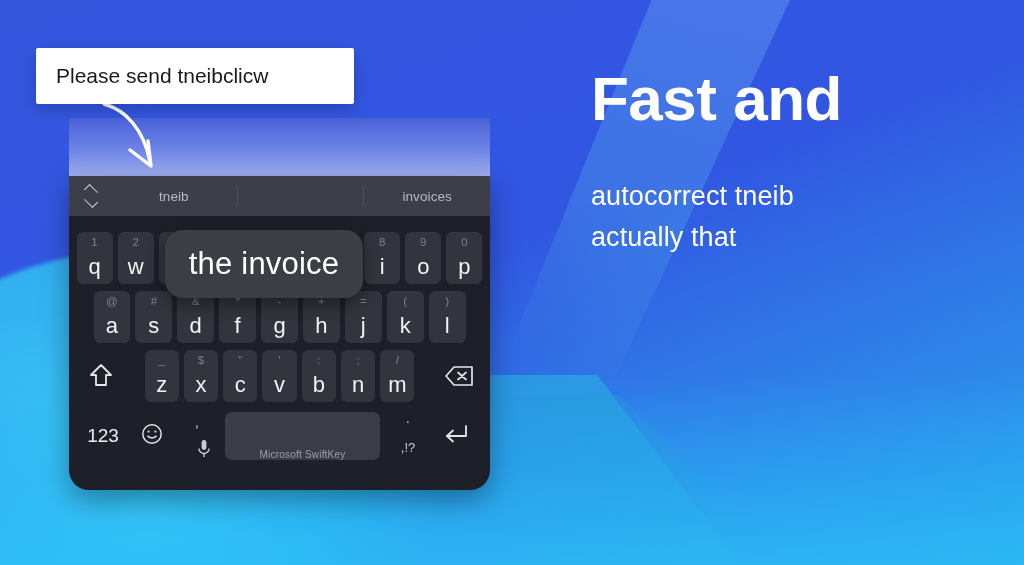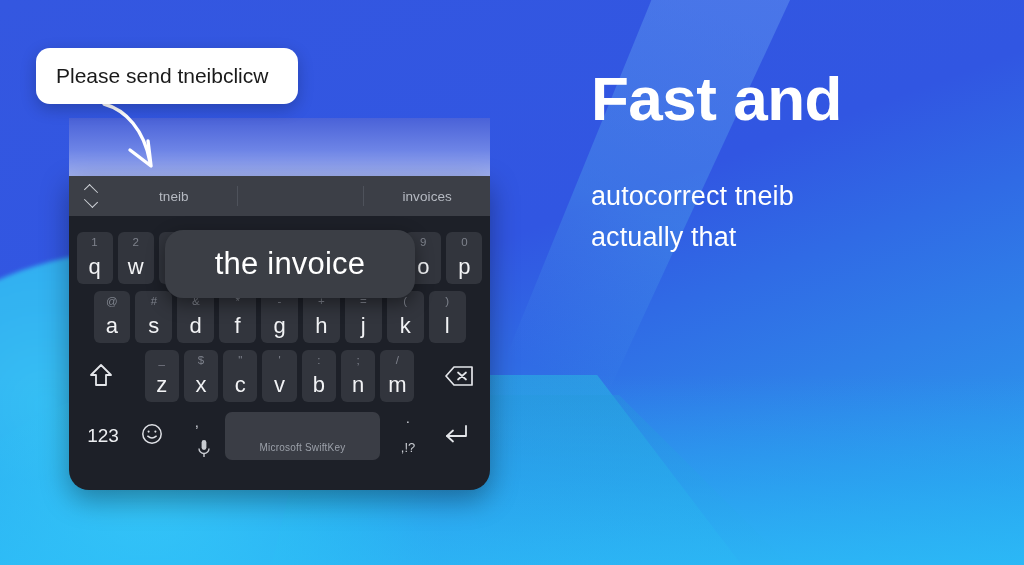--- a/index.html
+++ b/index.html
@@ -92,21 +92,21 @@
   .sugg-cell {
     flex:1; text-align:center; color:#b6bac2; font-size:13.5px;
     font-family:"Liberation Sans", sans-serif; letter-spacing:.1px;
     white-space:nowrap; overflow:hidden;
   }
   .sugg-div { width:1px; height:20px; background:#4e525b; }
 
   
   .tooltip {
     position:absolute; left:96px; top:54px;
-    width:250px; height:68px;
+    width:198px; height:68px;
     background:#3b3e45;
     border-radius:18px;
     display:flex; align-items:center; justify-content:center;
     color:#ffffff; font-size:31px; letter-spacing:.2px;
     box-shadow:0 6px 18px rgba(0,0,0,.42);
     z-index:6;
   }
 
   
   .rows { position:absolute; left:0; top:52px; width:100%; }
@@ -155,34 +155,33 @@
     color:#e7e9ec; position:relative;
   }
   .b-123 { width:52px; font-size:19px; color:#eceef1; }
   .b-emoji { width:46px; }
   .b-mic { width:44px; flex-direction:column; }
   .b-mic .sub { position:absolute; bottom:2px; font-size:15px; color:#c9ccd2; }
   .space {
     flex:1; height:48px; margin:0 6px;
     background:#3a3d45; border-radius:7px;
     display:flex; align-items:flex-end; justify-content:center;
-    padding-bottom:7px;
     color:#9ba0a9; font-size:10px; letter-spacing:.2px;
   }
   .b-punct { width:44px; flex-direction:column; position:relative; }
   .b-punct .top { position:absolute; top:4px; font-size:13px; color:#c9ccd2; }
   .b-punct .sub { position:absolute; bottom:6px; font-size:15px; color:#c9ccd2; }
   .b-enter { width:52px; }
 
   
   #callout {
     position:absolute; left:36px; top:48px;
-    width:262px; height:56px;
+    width:318px; height:56px;
     background:#ffffff;
-    border-radius:14px;
+    border-radius:2px;
     display:flex; align-items:center;
     padding:0 20px;
     box-shadow:0 5px 16px rgba(0,0,0,.22);
     z-index:10;
   }
   #callout .txt { color:#1a1a1a; font-size:21px; white-space:nowrap; }
   #arrow { position:absolute; left:96px; top:100px; z-index:9; }
 
   
   #copy {

